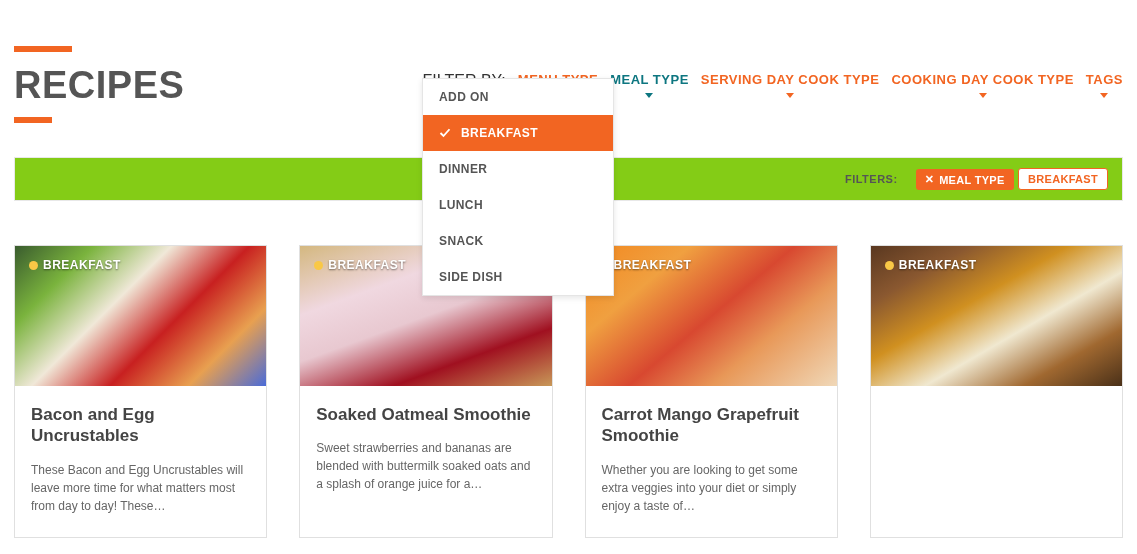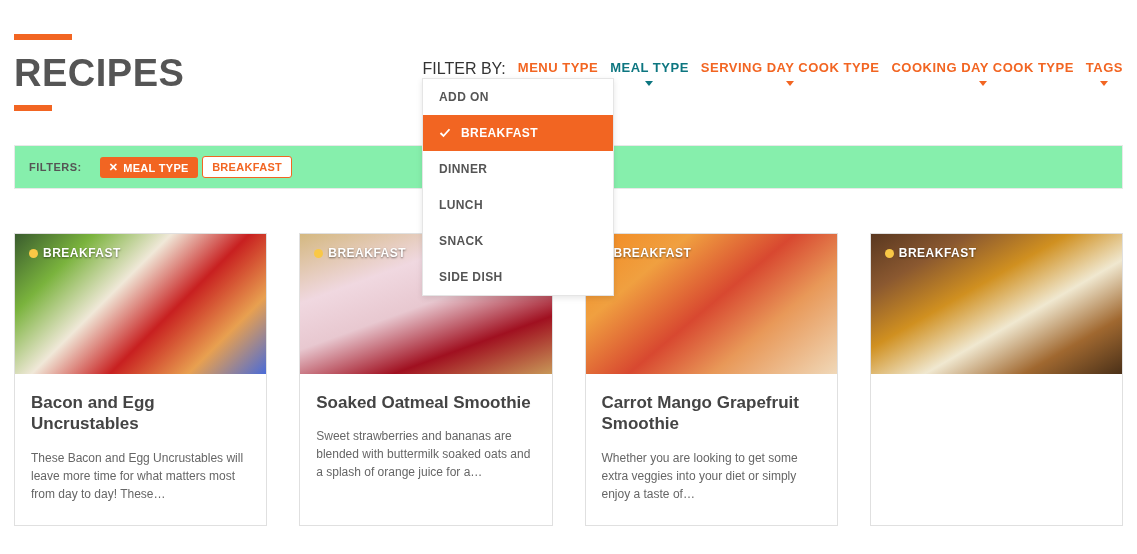--- a/index.html
+++ b/index.html
@@ -1,38 +1,38 @@
 <!DOCTYPE html>
 <html><head>
 <meta charset="utf-8">
 <style>
 * { margin: 0; padding: 0; box-sizing: border-box; }
 body { font-family: -apple-system, BlinkMacSystemFont, "Segoe UI", sans-serif; background: #fff; color: #333; width: 1137px; }
 .container { padding: 0 14px; }
 
-.header { display: flex; align-items: center; justify-content: space-between; padding: 34px 0 10px; position: relative; }
+.header { display: flex; align-items: center; justify-content: space-between; padding: 46px 0 10px; position: relative; }
 .title-wrap { position: relative; }
 .title-bar-top { width: 58px; height: 6px; background: #f26522; margin-bottom: 12px; }
 .title { font-size: 38px; font-weight: 700; color: #555; letter-spacing: 0.5px; }
 .title-bar-bottom { width: 38px; height: 6px; background: #f26522; margin-top: 10px; }
 
 .filter-by-row { display: flex; align-items: flex-start; gap: 12px; }
 .filter-item { font-size: 13px; font-weight: 700; letter-spacing: 0.5px; cursor: pointer; display: flex; align-items: center; gap: 4px; flex-direction: column; }
 .filter-item.orange { color: #f26522; }
 .filter-item.teal { color: #0d7680; }
 .caret-down { width: 0; height: 0; border-left: 4px solid transparent; border-right: 4px solid transparent; display: inline-block; margin-top: 2px; }
 .caret-down.orange { border-top: 5px solid #f26522; }
 .caret-down.teal { border-top: 5px solid #0d7680; }
 
 .dropdown { position: absolute; top: 78px; left: 408px; width: 192px; background: #fff; border: 1px solid #e5e5e5; box-shadow: 0 2px 6px rgba(0,0,0,0.1); z-index: 100; }
 .dropdown-item { padding: 11px 16px; font-size: 12px; font-weight: 600; color: #555; letter-spacing: 0.4px; cursor: pointer; }
 .dropdown-item.active { background: #f26522; color: #fff; display: flex; align-items: center; gap: 10px; }
 .check-icon { width: 12px; height: 12px; }
 
-.filter-tags { background: #86efac; border: 1px solid #e8e8e8; padding: 10px 14px; display: flex; align-items: center; gap: 18px; margin-top: 24px; }
+.filter-tags { background: #84cc16; border: 1px solid #e8e8e8; padding: 10px 14px; display: flex; align-items: center; gap: 18px; margin-top: 24px; justify-content: flex-end; }
 .filter-tags-label { font-size: 11px; font-weight: 700; color: #555; letter-spacing: 0.5px; }
 .tag { display: inline-flex; align-items: center; gap: 5px; font-size: 11px; font-weight: 700; padding: 4px 9px; border-radius: 3px; cursor: pointer; letter-spacing: 0.3px; }
 .tag.solid { background: #f26522; color: #fff; }
 .tag.outline { background: #fff; border: 1px solid #f26522; color: #f26522; }
 .x-icon { font-weight: 700; }
 
 .grid { display: grid; grid-template-columns: repeat(4, 1fr); gap: 32px; margin-top: 44px; }
 .card { border: 1px solid #e0e0e0; background: #fff; display: flex; flex-direction: column; }
 .card-img { width: 100%; height: 140px; position: relative; background-size: cover; background-position: center; }
 .card-badge { position: absolute; top: 12px; left: 14px; display: flex; align-items: center; gap: 5px; color: #fff; font-size: 12px; font-weight: 700; letter-spacing: 0.5px; text-shadow: 0 1px 2px rgba(0,0,0,0.5); }

